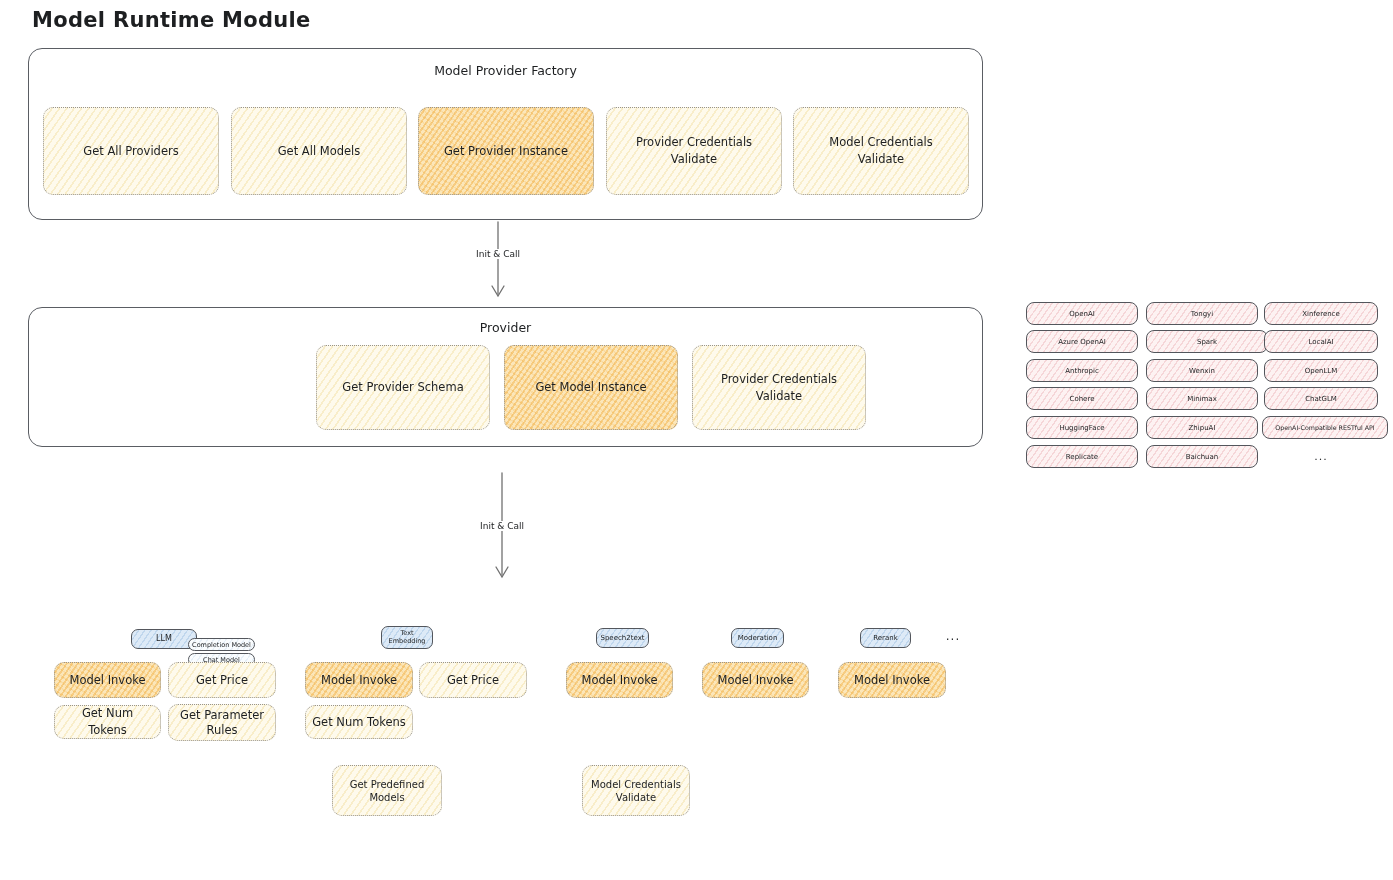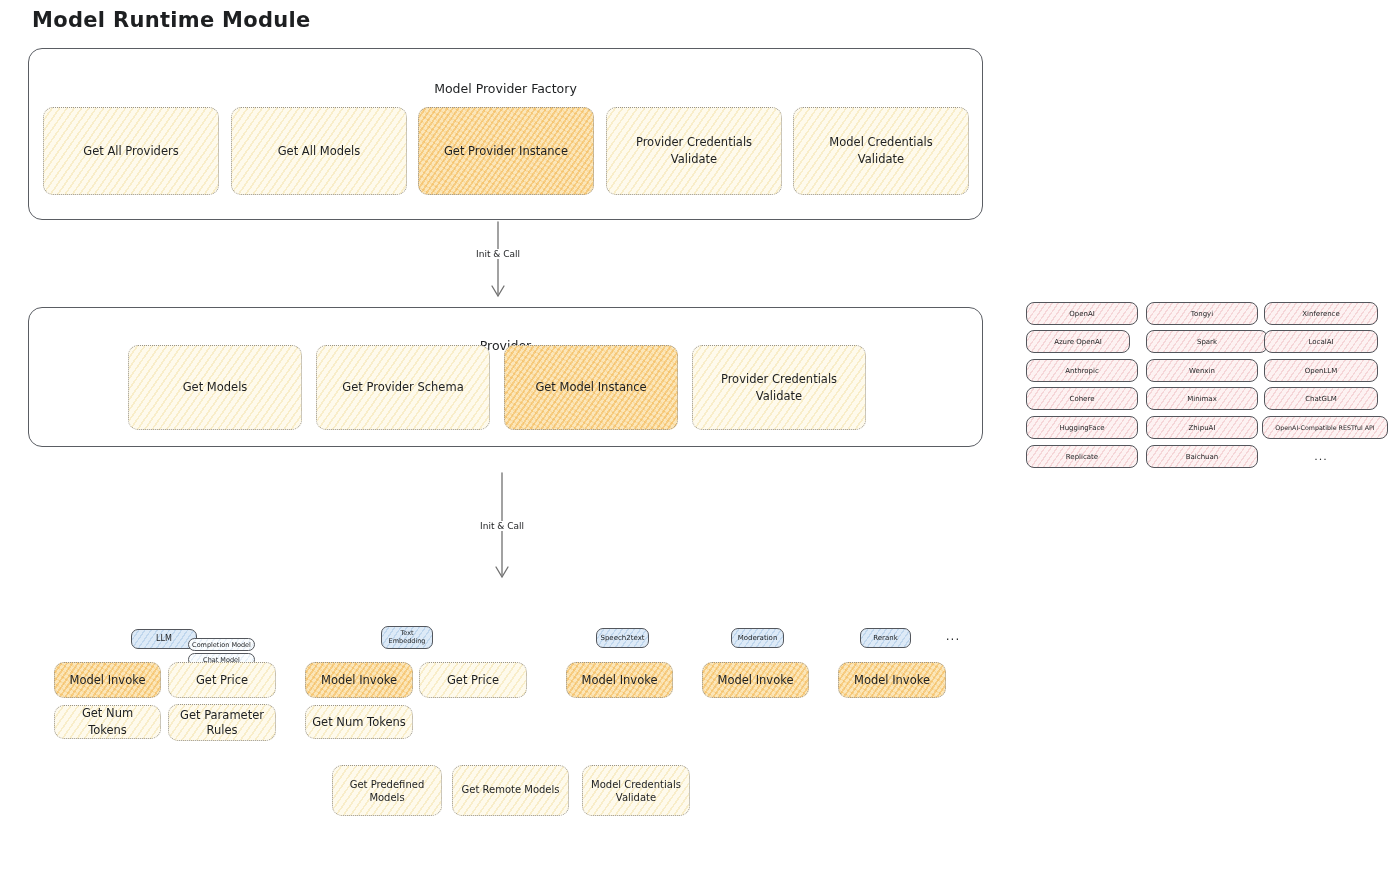--- a/index.html
+++ b/index.html
@@ -6,21 +6,21 @@
   html,body { background:#ffffff; }
   body { font-family:"DejaVu Sans", "Liberation Sans", sans-serif; color:#1d1f21; }
   .canvas { position:relative; width:1393px; height:880px; background:#ffffff; overflow:hidden; }
 
   .main-title { position:absolute; left:32px; top:8px; font-size:21px; font-weight:600; letter-spacing:.3px; }
 
   .panel { position:absolute; background:#ffffff; border:1.4px solid #5a5d63; border-radius:14px; }
   .stacked::before, .stacked::after { content:""; position:absolute; border:1.3px solid #6a6e74; border-radius:14px; background:#ffffff; z-index:-1; }
   .stacked::before { top:8px; left:7px; right:-7px; bottom:-8px; }
   .stacked::after  { top:16px; left:14px; right:-14px; bottom:-16px; }
-  .panel-title { position:absolute; top:14px; left:0; right:0; text-align:center; font-size:12.5px;margin-top:18px; }
+  .panel-title { position:absolute; top:14px; left:0; right:0; text-align:center; font-size:12.5px; }
 
   .node { position:absolute; display:flex; align-items:center; justify-content:center; text-align:center;
           border:1.5px dotted #98948c; border-radius:10px; font-size:11.5px; line-height:1.45; padding:0 22px; }
   .yellow { background-color:#fefaec;
             background-image:repeating-linear-gradient(125deg, rgba(238,210,130,.33) 0 1.6px, transparent 1.6px 6px); }
   .orange { background-color:#fbe6ba;
             background-image:repeating-linear-gradient(125deg, rgba(242,177,70,.48) 0 1.8px, rgba(252,232,185,.25) 1.8px 4.5px),
                              repeating-linear-gradient(35deg, rgba(242,177,70,.28) 0 1.5px, transparent 1.5px 5px); }
   .small-pad { padding:0 6px; }
   .tiny-pad  { padding:0 2px; font-size:10px; }
@@ -59,30 +59,29 @@
 
   <svg class="arrow" style="left:490px; top:222px; width:16px; height:78px;" viewBox="0 0 16 78">
     <line x1="8" y1="0" x2="8" y2="72"></line>
     <path d="M2,64 L8,74 L14,64"></path>
   </svg>
   <div class="conn-label" style="left:462px; top:249px; width:72px;">Init &amp; Call</div>
 
   <div class="panel stacked" style="left:28px; top:307px; width:955px; height:140px;">
     <div class="panel-title" style="top:12px;">Provider</div>
   </div>
-  <div class="node yellow" style="left:128px; top:345px; width:174px; height:85px;">Get Models</div>
   <div class="node yellow" style="left:316px; top:345px; width:174px; height:85px;">Get Provider Schema</div>
   <div class="node orange" style="left:504px; top:345px; width:174px; height:85px;">Get Model Instance</div>
   <div class="node yellow" style="left:692px; top:345px; width:174px; height:85px;">Provider Credentials Validate</div>
 
   <div class="vchip" style="left:1026px; top:302px; width:112px; height:23px;">OpenAI</div>
   <div class="vchip" style="left:1146px; top:302px; width:112px; height:23px;">Tongyi</div>
   <div class="vchip" style="left:1264px; top:302px; width:114px; height:23px;">Xinference</div>
 
-  <div class="vchip" style="left:1026px; top:330px; width:104px; height:23px;">Azure OpenAI</div>
+  <div class="vchip" style="left:1026px; top:330px; width:112px; height:23px;">Azure OpenAI</div>
   <div class="vchip" style="left:1146px; top:330px; width:122px; height:23px;">Spark</div>
   <div class="vchip" style="left:1264px; top:330px; width:114px; height:23px;">LocalAI</div>
 
   <div class="vchip" style="left:1026px; top:359px; width:112px; height:23px;">Anthropic</div>
   <div class="vchip" style="left:1146px; top:359px; width:112px; height:23px;">Wenxin</div>
   <div class="vchip" style="left:1264px; top:359px; width:114px; height:23px;">OpenLLM</div>
 
   <div class="vchip" style="left:1026px; top:387px; width:112px; height:23px;">Cohere</div>
   <div class="vchip" style="left:1146px; top:387px; width:112px; height:23px;">Minimax</div>
   <div class="vchip" style="left:1264px; top:387px; width:114px; height:23px;">ChatGLM</div>
@@ -118,16 +117,15 @@
 
   <div class="node orange small-pad" style="left:305px; top:662px; width:108px; height:36px;">Model Invoke</div>
   <div class="node yellow small-pad" style="left:419px; top:662px; width:108px; height:36px;">Get Price</div>
   <div class="node yellow small-pad" style="left:305px; top:705px; width:108px; height:34px;">Get Num Tokens</div>
 
   <div class="node orange small-pad" style="left:566px; top:662px; width:107px; height:36px;">Model Invoke</div>
   <div class="node orange small-pad" style="left:702px; top:662px; width:107px; height:36px;">Model Invoke</div>
   <div class="node orange small-pad" style="left:838px; top:662px; width:108px; height:36px;">Model Invoke</div>
 
   <div class="node yellow tiny-pad" style="left:332px; top:765px; width:110px; height:51px; line-height:1.3;">Get Predefined Models</div>
-  <div class="node yellow tiny-pad" style="left:452px; top:765px; width:117px; height:51px;">Get Remote Models</div>
   <div class="node yellow tiny-pad" style="left:582px; top:765px; width:108px; height:51px; line-height:1.3;">Model Credentials Validate</div>
 
 </div>
 
 </body></html>

